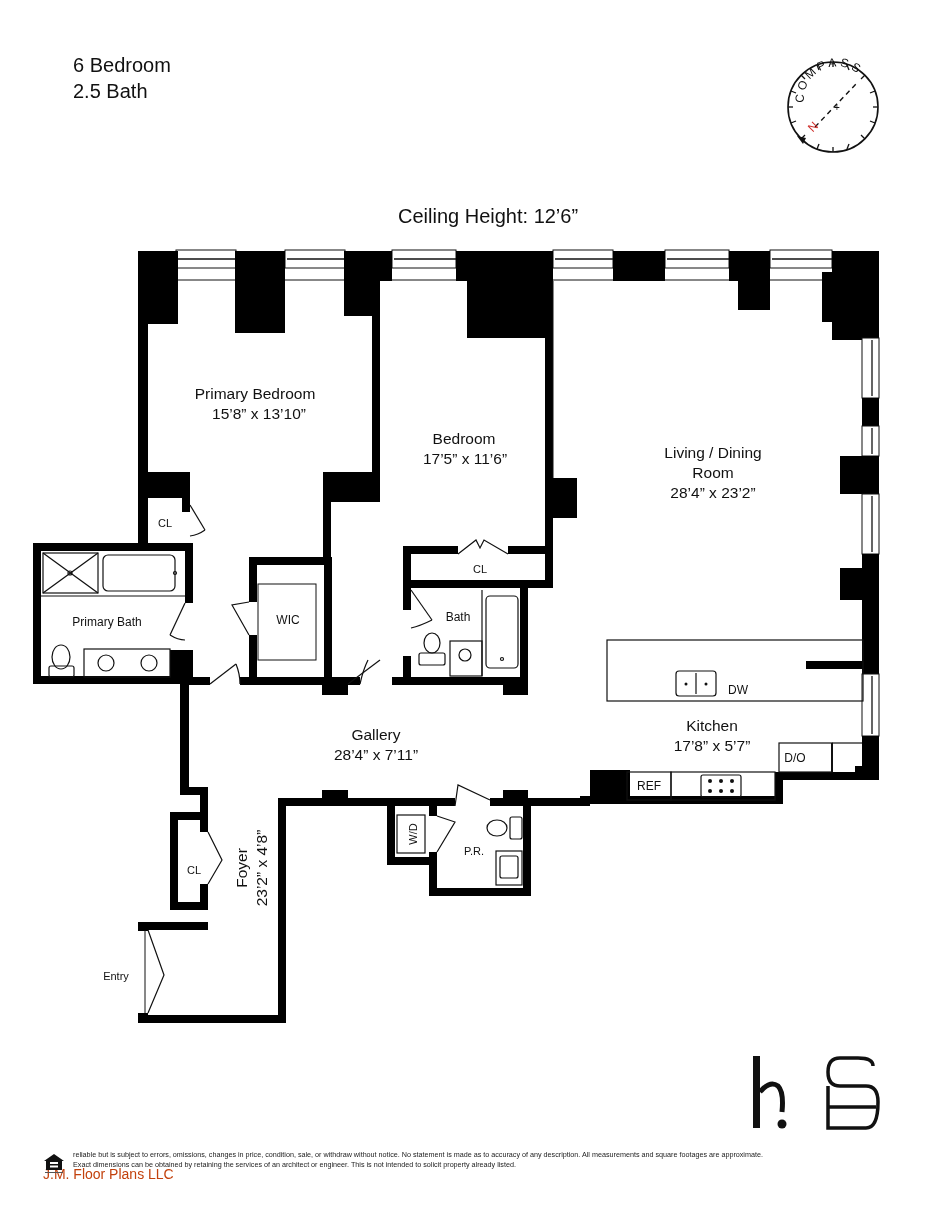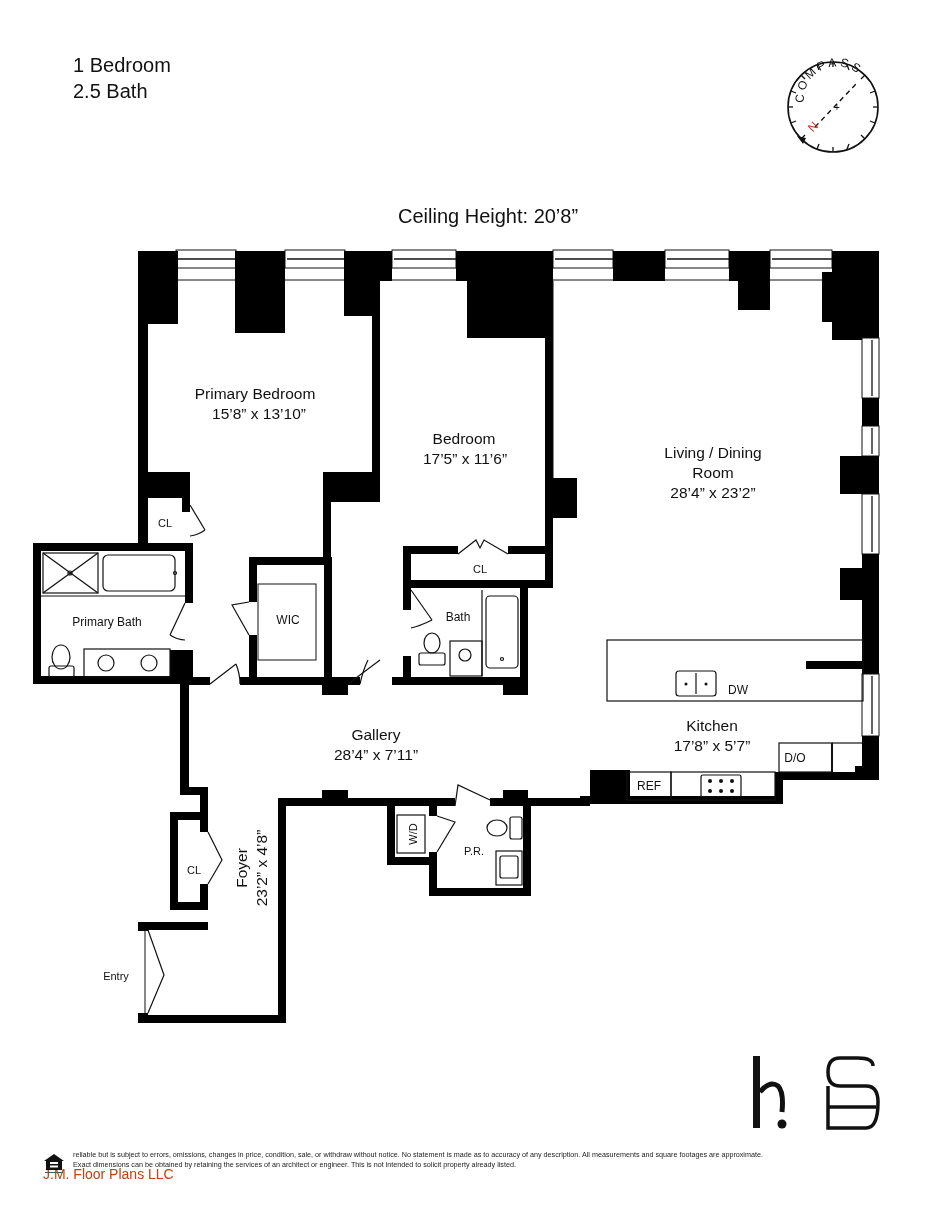--- a/index.html
+++ b/index.html
@@ -13,21 +13,21 @@
   .disclaimer{position:absolute;left:73px;top:1150px;font-size:7.2px;line-height:9.6px;color:#222;width:800px;}
   .disclaimer div{white-space:nowrap;}
   .eho{position:absolute;left:42px;top:1151px;width:24px;height:24px;}
   .logo{position:absolute;left:748px;top:1052px;width:140px;height:80px;}
   .compass{position:absolute;left:784px;top:58px;width:98px;height:98px;}
 </style>
 </head>
 <body>
 
 <div class="header">
-  <div>1 Bedroom</div>
+  <div>6 Bedroom</div>
   <div>2.5 Bath</div>
 </div>
 
 <svg class="compass" viewBox="0 0 98 98">
   <circle cx="49" cy="49" r="45" fill="none" stroke="#111" stroke-width="1.6"></circle>
   <g stroke="#111" stroke-width="1.3">
     <line x1="49" y1="4" x2="49" y2="9"></line>
       <line x1="49" y1="89" x2="49" y2="94"></line>
     <line x1="4" y1="49" x2="9" y2="49"></line>
       <line x1="89" y1="49" x2="94" y2="49"></line>
@@ -45,21 +45,21 @@
       <line x1="63" y1="91" x2="65" y2="86"></line>
   </g>
   <line x1="31" y1="69" x2="72" y2="26" stroke="#111" stroke-width="1.4" stroke-dasharray="5 4"></line>
   <text x="53" y="53" font-size="10" text-anchor="middle" class="lbl">+</text>
   <text x="26" y="76" font-size="12" fill="#d0312d" font-family="Liberation Sans, sans-serif" transform="rotate(-45 26 72)">N</text>
   <path d="M13,78 L19,86 L22,80 Z" fill="#111"></path>
   <path id="cmpArc" d="M20,45 A30,30 0 0 1 86,38" fill="none"></path>
   <text font-size="12" letter-spacing="3" class="lbl"><textPath href="#cmpArc">COMPASS</textPath></text>
 </svg>
 
-<div class="ceiling">Ceiling Height: 20’8”</div>
+<div class="ceiling">Ceiling Height: 12’6”</div>
 
 <svg class="plan" width="936" height="1212" viewBox="0 0 936 1212">
   <g fill="#000">
 
     <rect x="176" y="250" width="60" height="18" fill="#fff" stroke="#111" stroke-width="1"></rect>
     <rect x="285" y="250" width="60" height="18" fill="#fff" stroke="#111" stroke-width="1"></rect>
     <rect x="392" y="250" width="64" height="18" fill="#fff" stroke="#111" stroke-width="1"></rect>
     <rect x="553" y="250" width="60" height="18" fill="#fff" stroke="#111" stroke-width="1"></rect>
     <rect x="665" y="250" width="64" height="18" fill="#fff" stroke="#111" stroke-width="1"></rect>
     <rect x="770" y="250" width="62" height="18" fill="#fff" stroke="#111" stroke-width="1"></rect>

